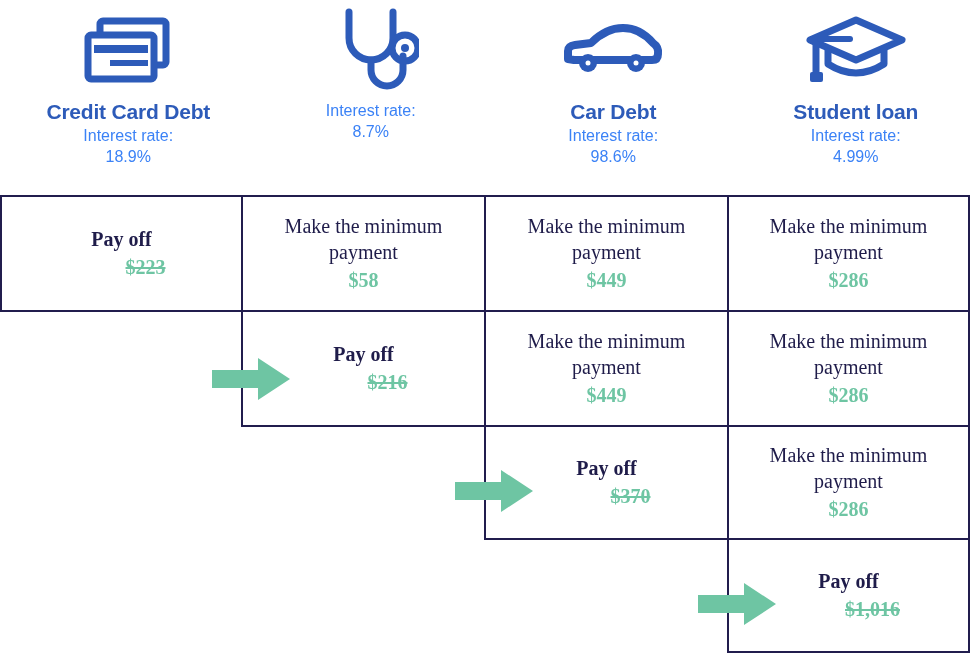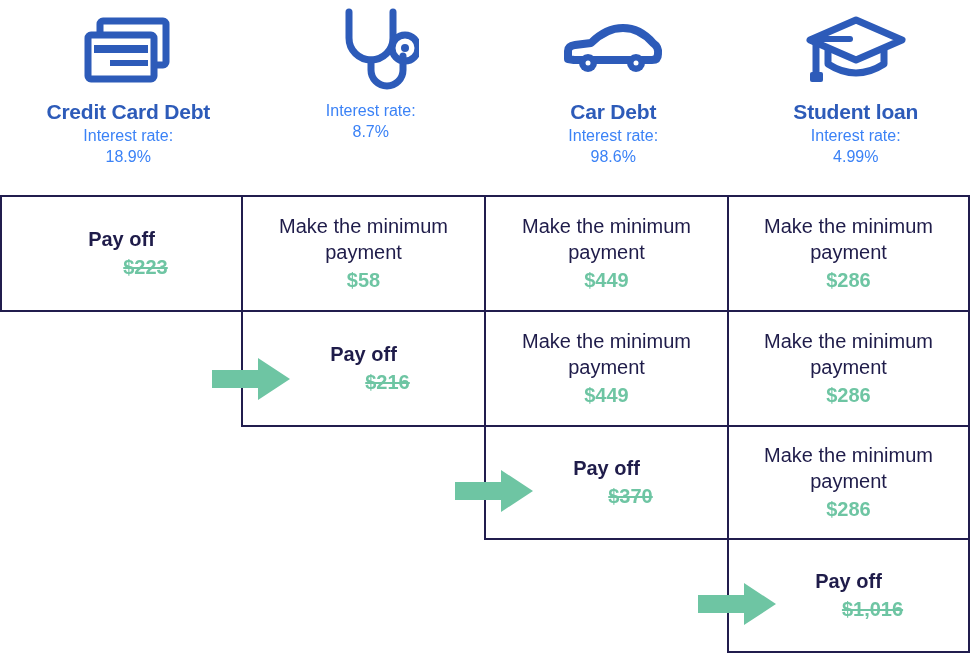--- a/index.html
+++ b/index.html
@@ -64,20 +64,21 @@
     white-space: nowrap;
   }
 
   
   .grid {
     position: absolute;
     left: 0;
     top: 195px;
     width: 784px;
     height: 458px;
+    font-family: Liberation Serif, serif;
   }
 
   .cell {
     position: absolute;
     box-sizing: border-box;
     display: flex;
     flex-direction: column;
     align-items: center;
     justify-content: center;
     text-align: center;

